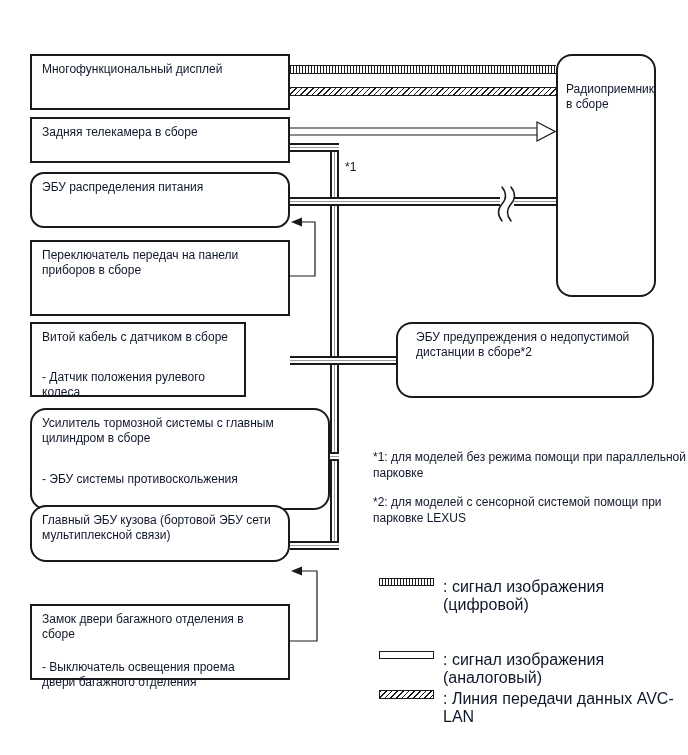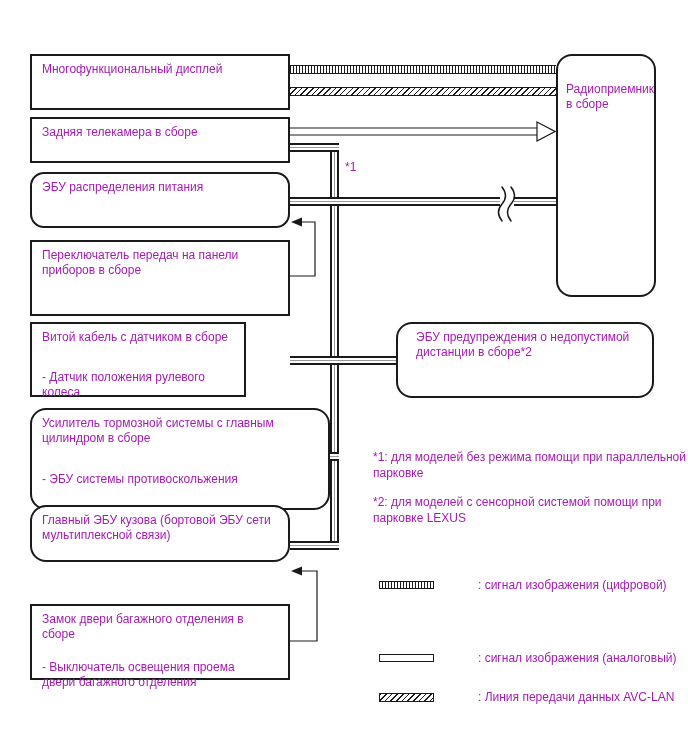--- a/index.html
+++ b/index.html
@@ -1,18 +1,18 @@
 <!DOCTYPE html>
 <html><head>
 <meta charset="utf-8">
 <style>
   html,body{margin:0;padding:0;background:#fff;}
   .canvas{
     position:relative;width:688px;height:755px;background:#ffffff;
-    font-family:"Liberation Sans", sans-serif;color:#a21caf;overflow:hidden;border-radius:25px;
+    font-family:"Liberation Sans", sans-serif;color:#0f172a;overflow:hidden;border-radius:25px;
   }
   .box{
     position:absolute;background:#fff;border:2px solid #1a1a1a;box-sizing:border-box;
     padding:6px 10px;font-size:12px;line-height:15px;
   }
   .box .sub{margin:0;}
   #b-display{left:30px;top:54px;width:260px;height:56px;}
   #b-camera{left:30px;top:117px;width:260px;height:46px;}
   #b-power{left:30px;top:172px;width:260px;height:56px;border-radius:14px;}
   #b-shift{left:30px;top:240px;width:260px;height:76px;}
@@ -62,21 +62,21 @@
   #ln-brake{left:290px;top:452px;width:49px;}
   #ln-main{left:290px;top:541px;width:49px;}
   .abs{position:absolute;}
   #ln-analog{left:290px;top:118px;}
   #break{left:494px;top:186px;}
   #connA{left:288px;top:215px;}
   #connB{left:288px;top:564px;}
   #marker1{left:345px;top:160px;font-size:12px;}
   #notes{left:373px;top:449px;width:320px;font-size:12px;line-height:16px;}
   #notes p{margin:0 0 13px 0;}
-  .legend-row{position:absolute;left:379px;display:flex;align-items:center;font-size:12px;gap:35px;}
+  .legend-row{position:absolute;left:379px;display:flex;font-size:16px;}
   #lg-0{top:578px;} #lg-1{top:614px;} #lg-2{top:651px;} #lg-3{top:690px;}
   .sw{width:55px;margin-right:9px;box-sizing:border-box;flex:0 0 55px;}
   .sw-digital{height:8px;border-top:1px solid #1a1a1a;border-bottom:1px solid #1a1a1a;
     background:repeating-linear-gradient(90deg,#1a1a1a 0 1px,#fff 1px 3px);}
   .sw-can{height:12px;
     background:linear-gradient(180deg,#1a1a1a 0 1px,#fff 1px 4px,#1a1a1a 4px 7px,#fff 7px 9px,#1a1a1a 9px 12px);}
   .sw-analog{height:8px;border:1px solid #1a1a1a;background:#fff;}
   .sw-avclan{height:9px;border:1px solid #1a1a1a;
     background:repeating-linear-gradient(135deg,#1a1a1a 0 1px,#fff 1px 4px);}
 </style>

